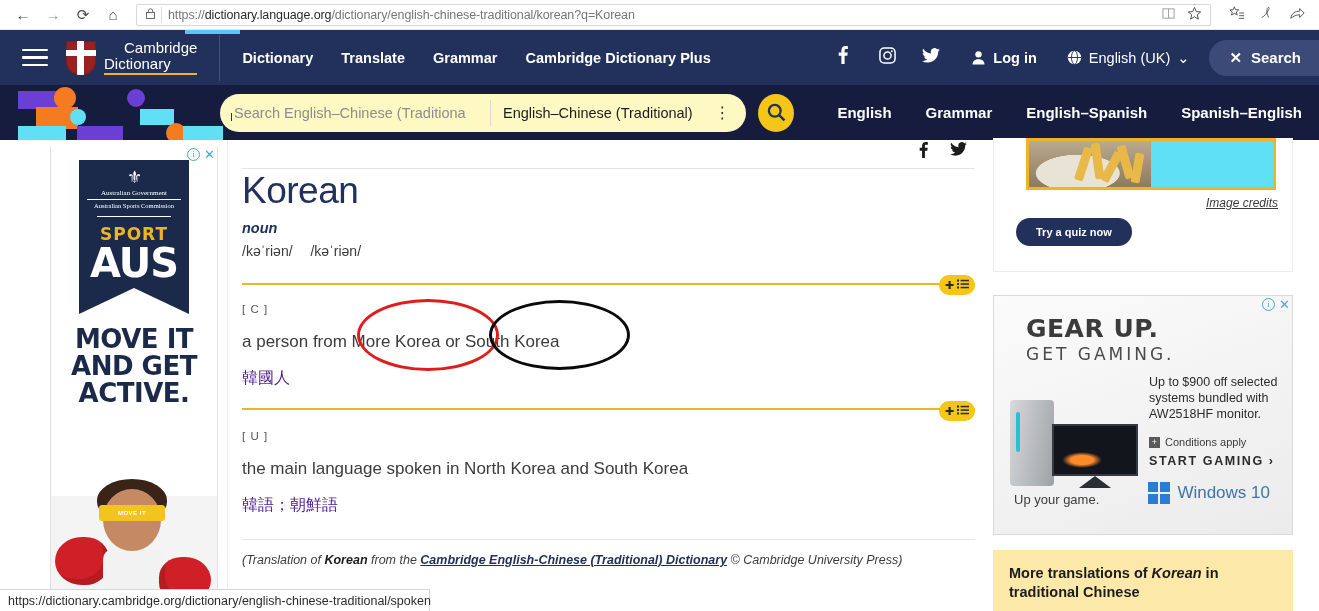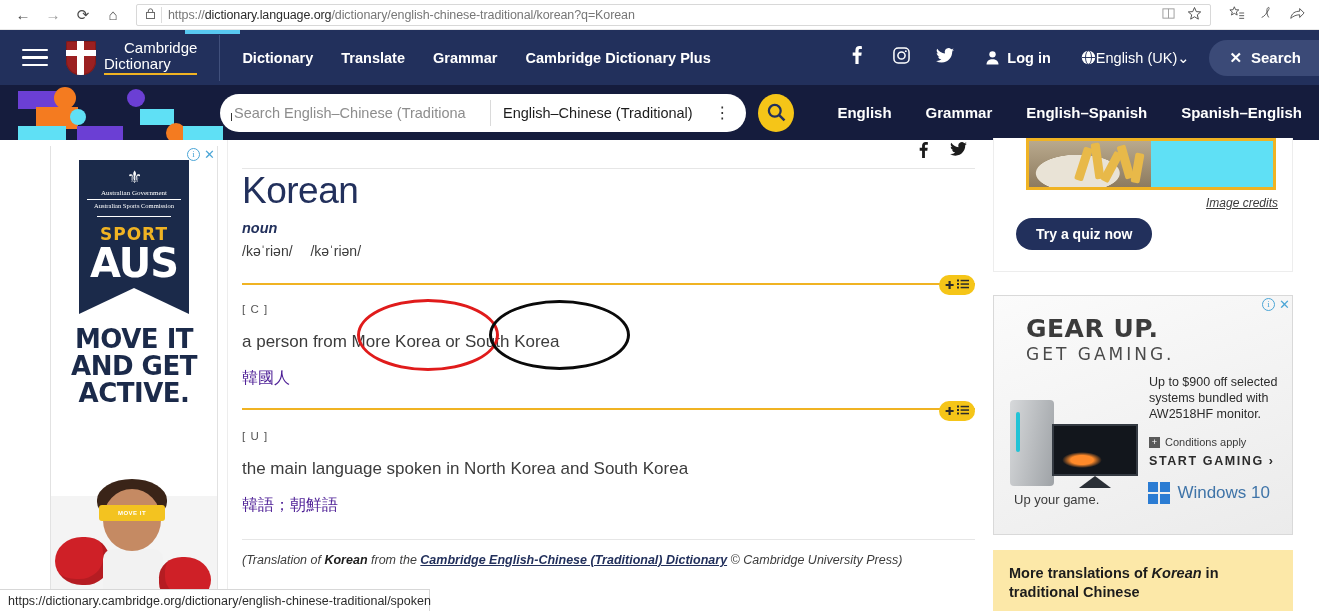--- a/index.html
+++ b/index.html
@@ -67,36 +67,36 @@
   .cd-menu a{
     color:#fff; font-size:14.5px; font-weight:bold; text-decoration:none;
     padding:0 14px; height:100%; display:flex; align-items:center; white-space:nowrap;
   }
   .cd-menu a:first-child{ padding-left:22px; }
   .tab-indicator{ position:absolute; left:185px; top:0; width:55px; height:4px; background:#58c8f0; }
   .topnav-right{ margin-left:auto; display:flex; align-items:center; height:100%; }
   .soc{ color:#fff; width:44px; text-align:center; font-size:17px; }
   .login{ display:flex; align-items:center; gap:7px; color:#fff; font-size:14.5px;
           font-weight:bold; padding:0 18px; }
-  .lang{ display:flex; align-items:center; color:#fff; font-size:14.5px; padding:0 12px; }
+  .lang{ display:flex; align-items:center; gap:7px; color:#fff; font-size:14.5px; padding:0 12px; }
   .search-pill{
     background:#3b4a77; border-radius:22px 0 0 22px; height:36px;
     display:flex; align-items:center; gap:9px; padding:0 18px 0 20px;
     color:#fff; font-weight:bold; font-size:15px; margin-left:8px; white-space:nowrap;
   }
 
   
   .cd-searchrow{
     height:55px; background:#151c3d; display:flex; align-items:center;
     position:relative; overflow:hidden;
   }
   .blocks{ position:absolute; left:0; top:0; width:220px; height:100%; }
   .blk{ position:absolute; }
   .searchbox{
-    margin-left:220px; width:552px; height:38px; background:#ffffff; border-radius:19px;
+    margin-left:220px; width:552px; height:38px; background:#fef9c3; border-radius:19px;
     display:flex; align-items:center; position:relative; z-index:3;
   }
   .sb-input{
     flex:0 0 270px; padding-left:14px; font-size:14.5px; color:#8d8d8d;
     white-space:nowrap; overflow:hidden; position:relative;
   }
   .sb-caret{ position:absolute; left:11px; top:8px; width:1px; height:21px; background:#333; }
   .sb-div{ width:1px; height:26px; background:#dadada; }
   .sb-select{ padding:0 12px; font-size:14.5px; color:#1c1c1c; white-space:nowrap; }
   .sb-kebab{ margin-left:auto; padding-right:16px; color:#333; font-size:16px; letter-spacing:0;}
@@ -192,21 +192,21 @@
   .quizimg{ position:absolute; left:32px; top:0; width:250px; height:52px;
             border:3px solid #f0b323; background:#fff; display:flex; }
   .fries{ width:122px; height:100%; background:
       radial-gradient(ellipse at 40% 70%, #e9e3d6 0 40%, transparent 41%),
       linear-gradient(#b9a98d,#8d7b5f); position:relative; overflow:hidden; }
   .fry{ position:absolute; background:#e8b949; border-radius:2px; }
   .cyan{ flex:1 1 auto; background:#5fe0f5; }
   .imgcredit{ position:absolute; right:14px; top:58px; font-size:12px; color:#3c3c3c;
               font-style:italic; text-decoration:underline; }
   .quizbtn{ position:absolute; left:22px; top:80px; background:#22305c; color:#fff;
-            border-radius:16px; padding:8px 20px; font-size:14px; font-weight:bold; }
+            border-radius:16px; padding:8px 20px; font-size:11px; font-weight:bold; }
 
   .adcard{ position:absolute; left:4px; top:155px; width:300px; height:240px;
            border:1px solid #d9d9d9; background:linear-gradient(160deg,#fbfbfb,#ebebeb); overflow:hidden;}
   .gear{ position:absolute; left:32px; top:18px; font-size:25px; font-weight:bold; color:#3b3b3b;
          letter-spacing:0.5px; font-family:"DejaVu Sans", sans-serif;}
   .getg{ position:absolute; left:32px; top:48px; font-size:17px; color:#4a4a4a;
          letter-spacing:3px; font-family:"DejaVu Sans", sans-serif;}
   .adcopy{ position:absolute; left:155px; top:78px; width:140px; font-size:12.5px;
            color:#2b2b2b; line-height:16px; }
   .cond{ position:absolute; left:155px; top:140px; font-size:11px; color:#3b3b3b; display:flex;

